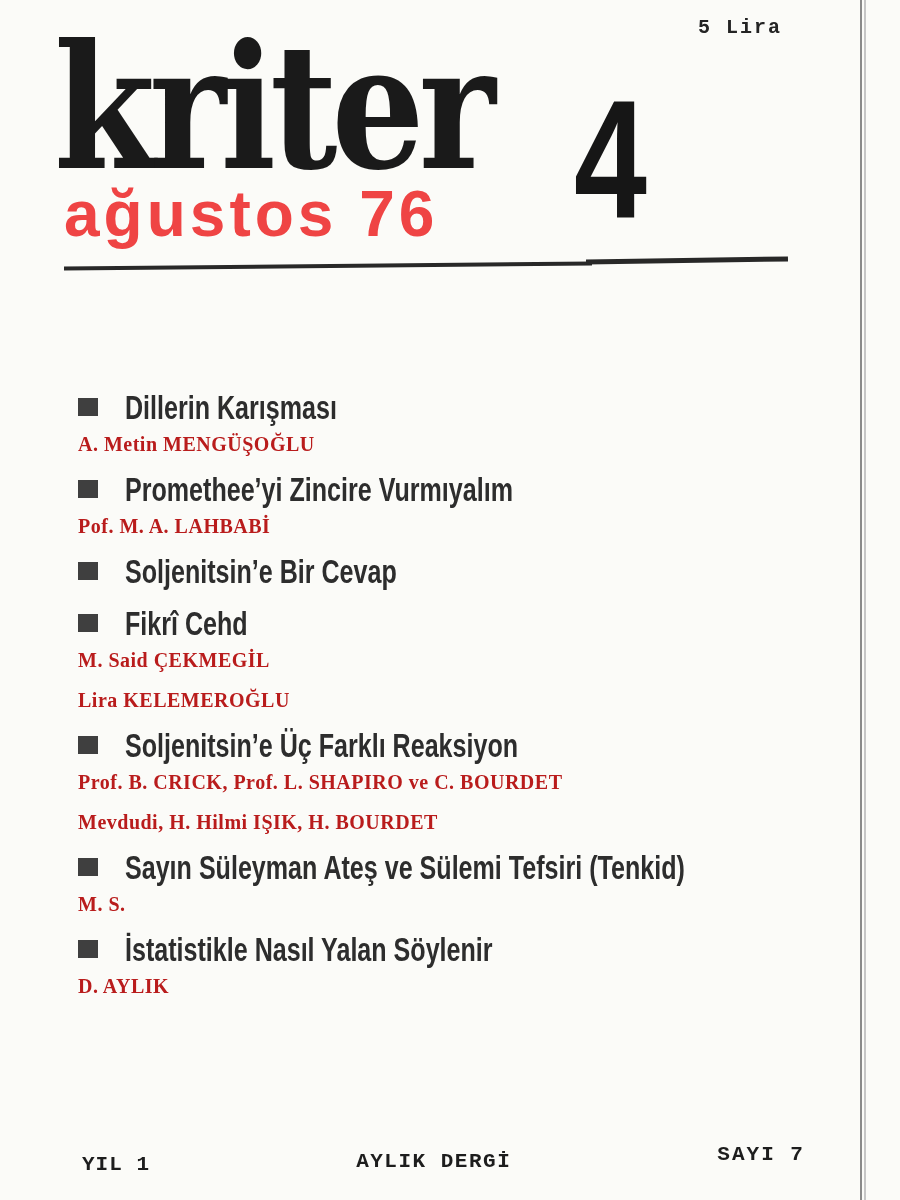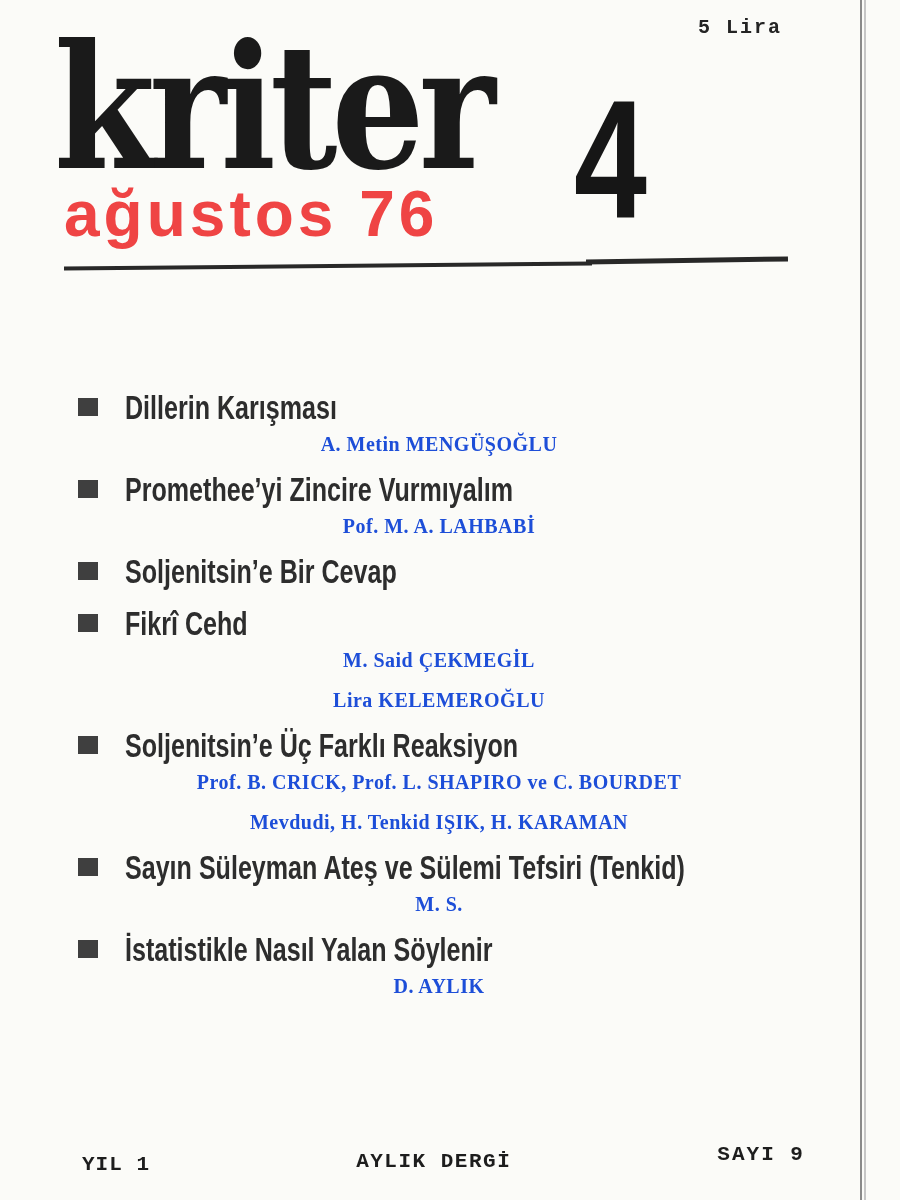--- a/index.html
+++ b/index.html
@@ -104,27 +104,27 @@
     line-height: 34px;
     letter-spacing: 0px;
     color: #2d2d2d;
     white-space: nowrap;
     transform: scaleX(0.76);
     transform-origin: left center;
   }
   .author {
     margin-top: 8px;
     height: 22px;
-    text-align: center;
+    text-align: left;
     font-family: "Liberation Serif", serif;
     font-weight: bold;
     font-size: 20px;
     letter-spacing: 0.5px;
     line-height: 22px;
-    color: #1d4ed8;
+    color: #b91c1c;
     white-space: nowrap;
   }
 
   
   .footer {
     position: absolute;
     left: 82px; right: 95px; top: 1150px;
     display: flex;
     justify-content: space-between;
     font-family: Liberation Mono, monospace;
@@ -200,21 +200,21 @@
 
     <div class="toc-item">
       <div class="title-row">
         <span class="bullet"></span>
         <span class="title">Soljenitsin’e Üç Farklı Reaksiyon</span>
       </div>
       <div class="author">Prof. B. CRICK, Prof. L. SHAPIRO ve C. BOURDET</div>
     </div>
 
     <div class="toc-item">
-      <div class="author">Mevdudi, H. Tenkid IŞIK, H. KARAMAN</div>
+      <div class="author">Mevdudi, H. Hilmi IŞIK, H. BOURDET</div>
     </div>
 
     <div class="toc-item">
       <div class="title-row">
         <span class="bullet"></span>
         <span class="title">Sayın Süleyman Ateş ve Sülemi Tefsiri (Tenkid)</span>
       </div>
       <div class="author">M. S.</div>
     </div>
 
@@ -223,19 +223,19 @@
         <span class="bullet"></span>
         <span class="title">İstatistikle Nasıl Yalan Söylenir</span>
       </div>
       <div class="author">D. AYLIK</div>
     </div>
   </div>
 
   <div class="footer">
     <span class="footer-year">YIL 1</span>
     <span class="footer-type">AYLIK DERGİ</span>
-    <span class="footer-issue">SAYI 9</span>
+    <span class="footer-issue">SAYI 7</span>
   </div>
 
   <div class="scan-line-dark"></div>
   <div class="scan-line-light"></div>
 
 </div>
 
 </body></html>

